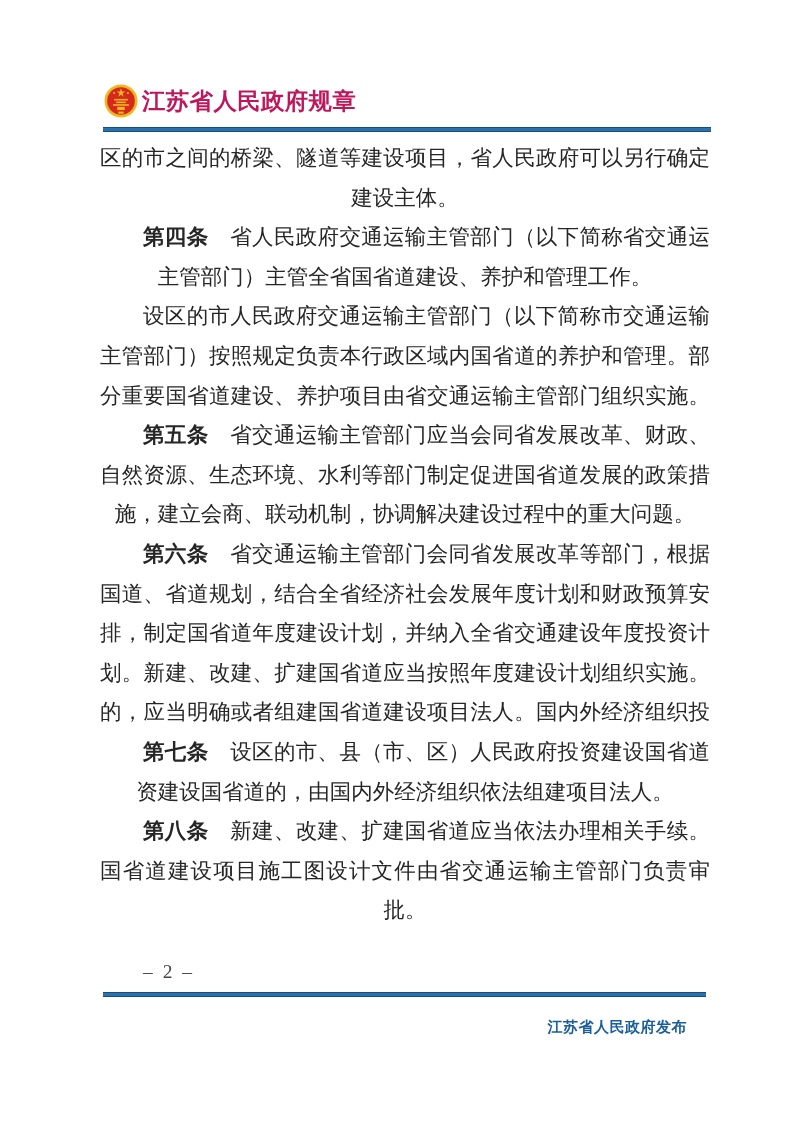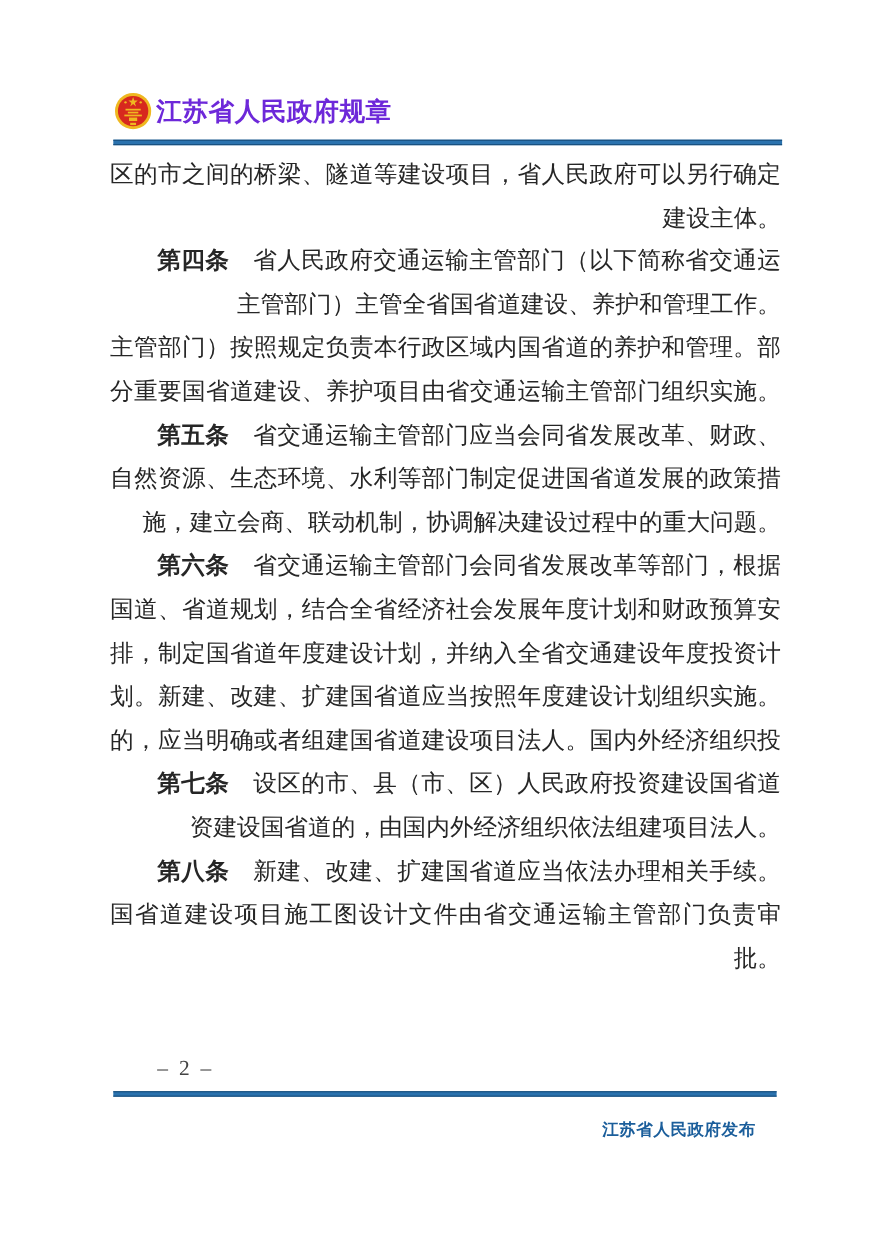--- a/index.html
+++ b/index.html
@@ -4,34 +4,34 @@
 <style>
   html,body{margin:0;padding:0;background:#ffffff;}
   .page{
     position:relative;width:800px;height:1132px;background:#ffffff;
     font-family:"Liberation Serif","DejaVu Serif",serif;overflow:hidden;
   }
   
   .hdr{position:absolute;left:104px;top:84px;display:flex;align-items:center;gap:4px;}
   .emblem{width:34px;height:34px;display:block;flex:0 0 auto;}
   .hdr-title{
-    margin:0;font-size:23.3px;font-weight:bold;color:#6d28d9;
+    margin:0;font-size:23.3px;font-weight:bold;color:#be185d;
     font-family:Liberation Sans, sans-serif;letter-spacing:0.5px;white-space:nowrap;
   }
   .rule{
     position:absolute;left:103px;width:608px;height:3px;background:#2a72ae;
     border-top:1px solid #174e7c;border-bottom:1px solid #174e7c;
   }
   .rule-top{top:127px;}
   .rule-bottom{top:992px;width:603px;}
   
   .doc-body{position:absolute;left:100px;top:139px;width:610px;color:#262626;}
   .line{
     height:39.6px;line-height:39.6px;font-size:21.5px;color:#262626;
-    text-align:right;
+    text-align:center;
   }
   .line.full{text-align:justify;text-align-last:justify;}
   .line.indent{padding-left:43px;}
   .art{font-weight:bold;font-family:"Liberation Sans","DejaVu Sans",sans-serif;}
   
   .page-num{
     position:absolute;left:143px;top:961px;font-size:19.5px;color:#444444;
     letter-spacing:2.5px;font-family:"Liberation Serif","DejaVu Serif",serif;
   }
   .publisher{
@@ -66,20 +66,21 @@
     <h1 class="hdr-title">江苏省人民政府规章</h1>
   </header>
 
   <div class="rule rule-top"></div>
 
   <main class="doc-body">
       <div class="line full">区的市之间的桥梁、隧道等建设项目，省人民政府可以另行确定</div>
       <div class="line">建设主体。</div>
       <div class="line full indent"><span class="art">第四条</span>　省人民政府交通运输主管部门（以下简称省交通运</div>
       <div class="line">主管部门）主管全省国省道建设、养护和管理工作。</div>
+      <div class="line full indent">设区的市人民政府交通运输主管部门（以下简称市交通运输</div>
       <div class="line full">主管部门）按照规定负责本行政区域内国省道的养护和管理。部</div>
       <div class="line full">分重要国省道建设、养护项目由省交通运输主管部门组织实施。</div>
       <div class="line full indent"><span class="art">第五条</span>　省交通运输主管部门应当会同省发展改革、财政、</div>
       <div class="line full">自然资源、生态环境、水利等部门制定促进国省道发展的政策措</div>
       <div class="line">施，建立会商、联动机制，协调解决建设过程中的重大问题。</div>
       <div class="line full indent"><span class="art">第六条</span>　省交通运输主管部门会同省发展改革等部门，根据</div>
       <div class="line full">国道、省道规划，结合全省经济社会发展年度计划和财政预算安</div>
       <div class="line full">排，制定国省道年度建设计划，并纳入全省交通建设年度投资计</div>
       <div class="line full">划。新建、改建、扩建国省道应当按照年度建设计划组织实施。</div>
       <div class="line full">的，应当明确或者组建国省道建设项目法人。国内外经济组织投</div>

